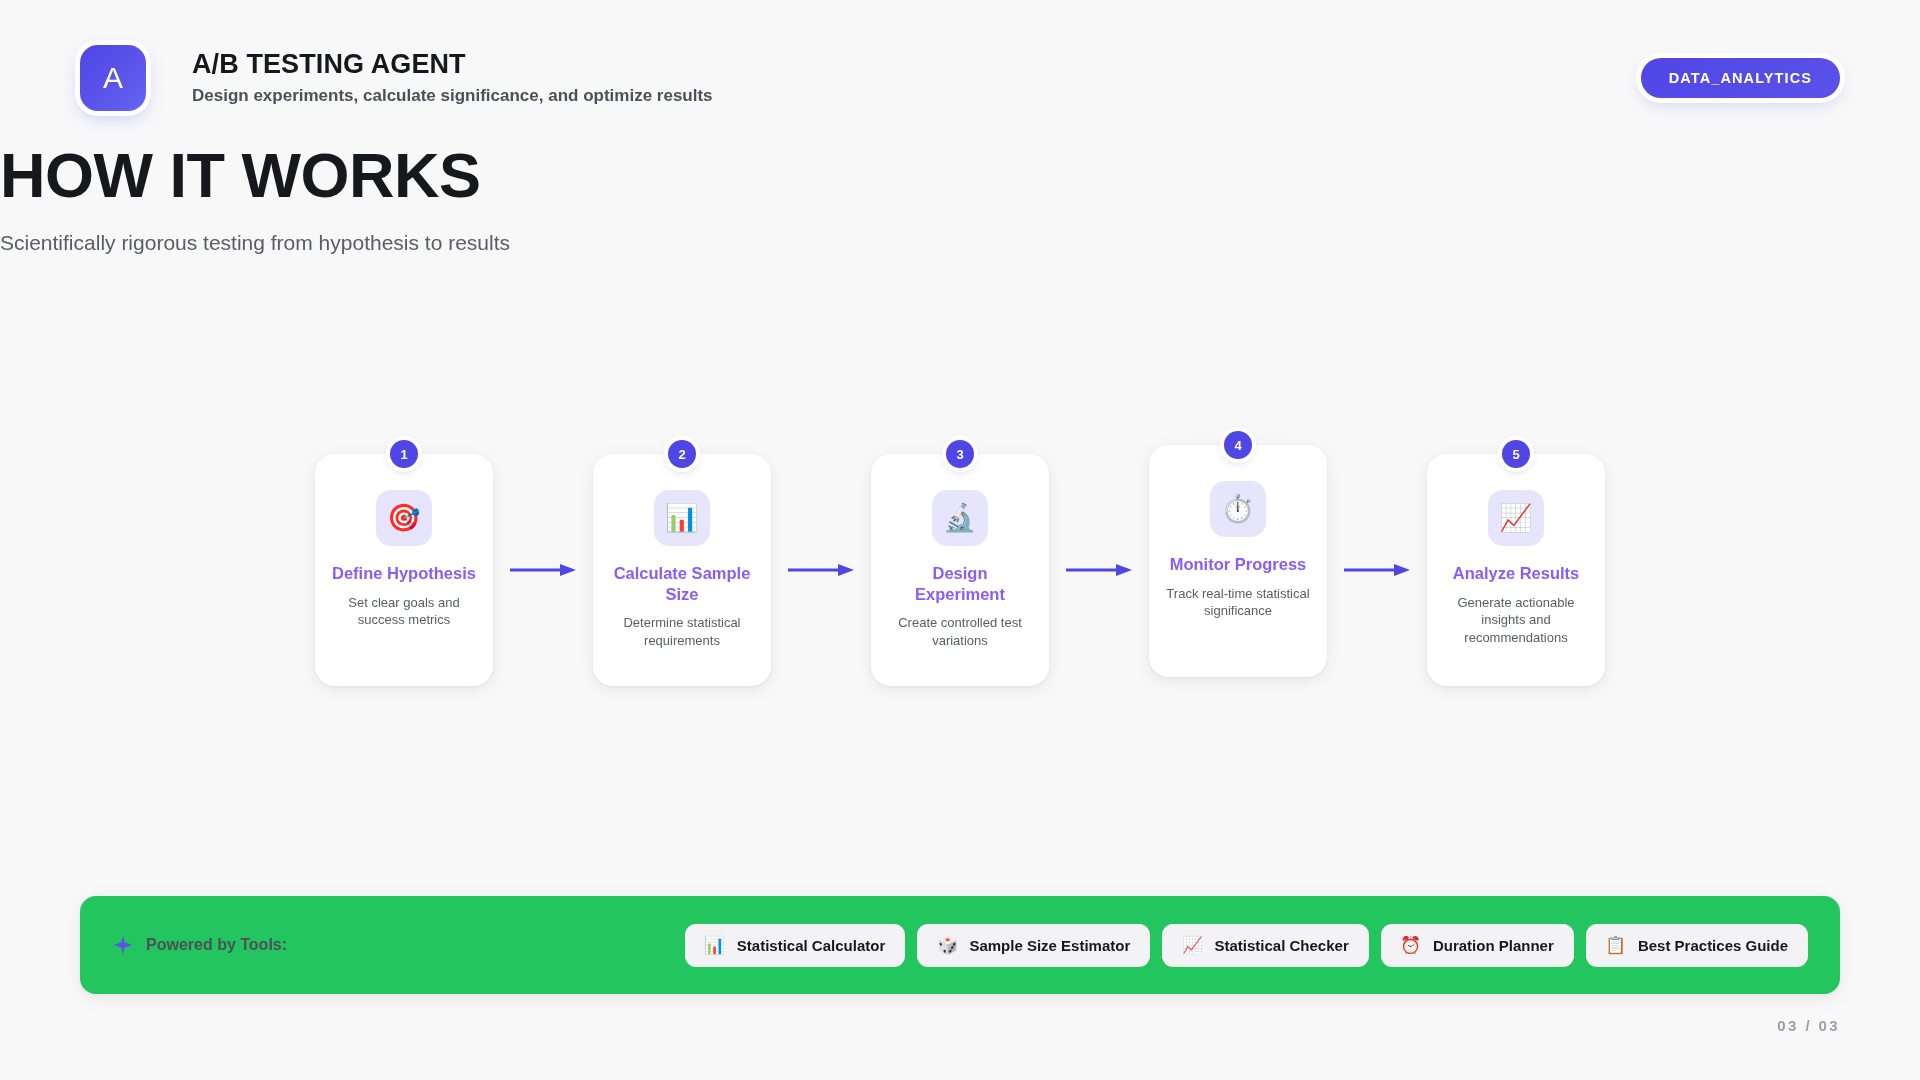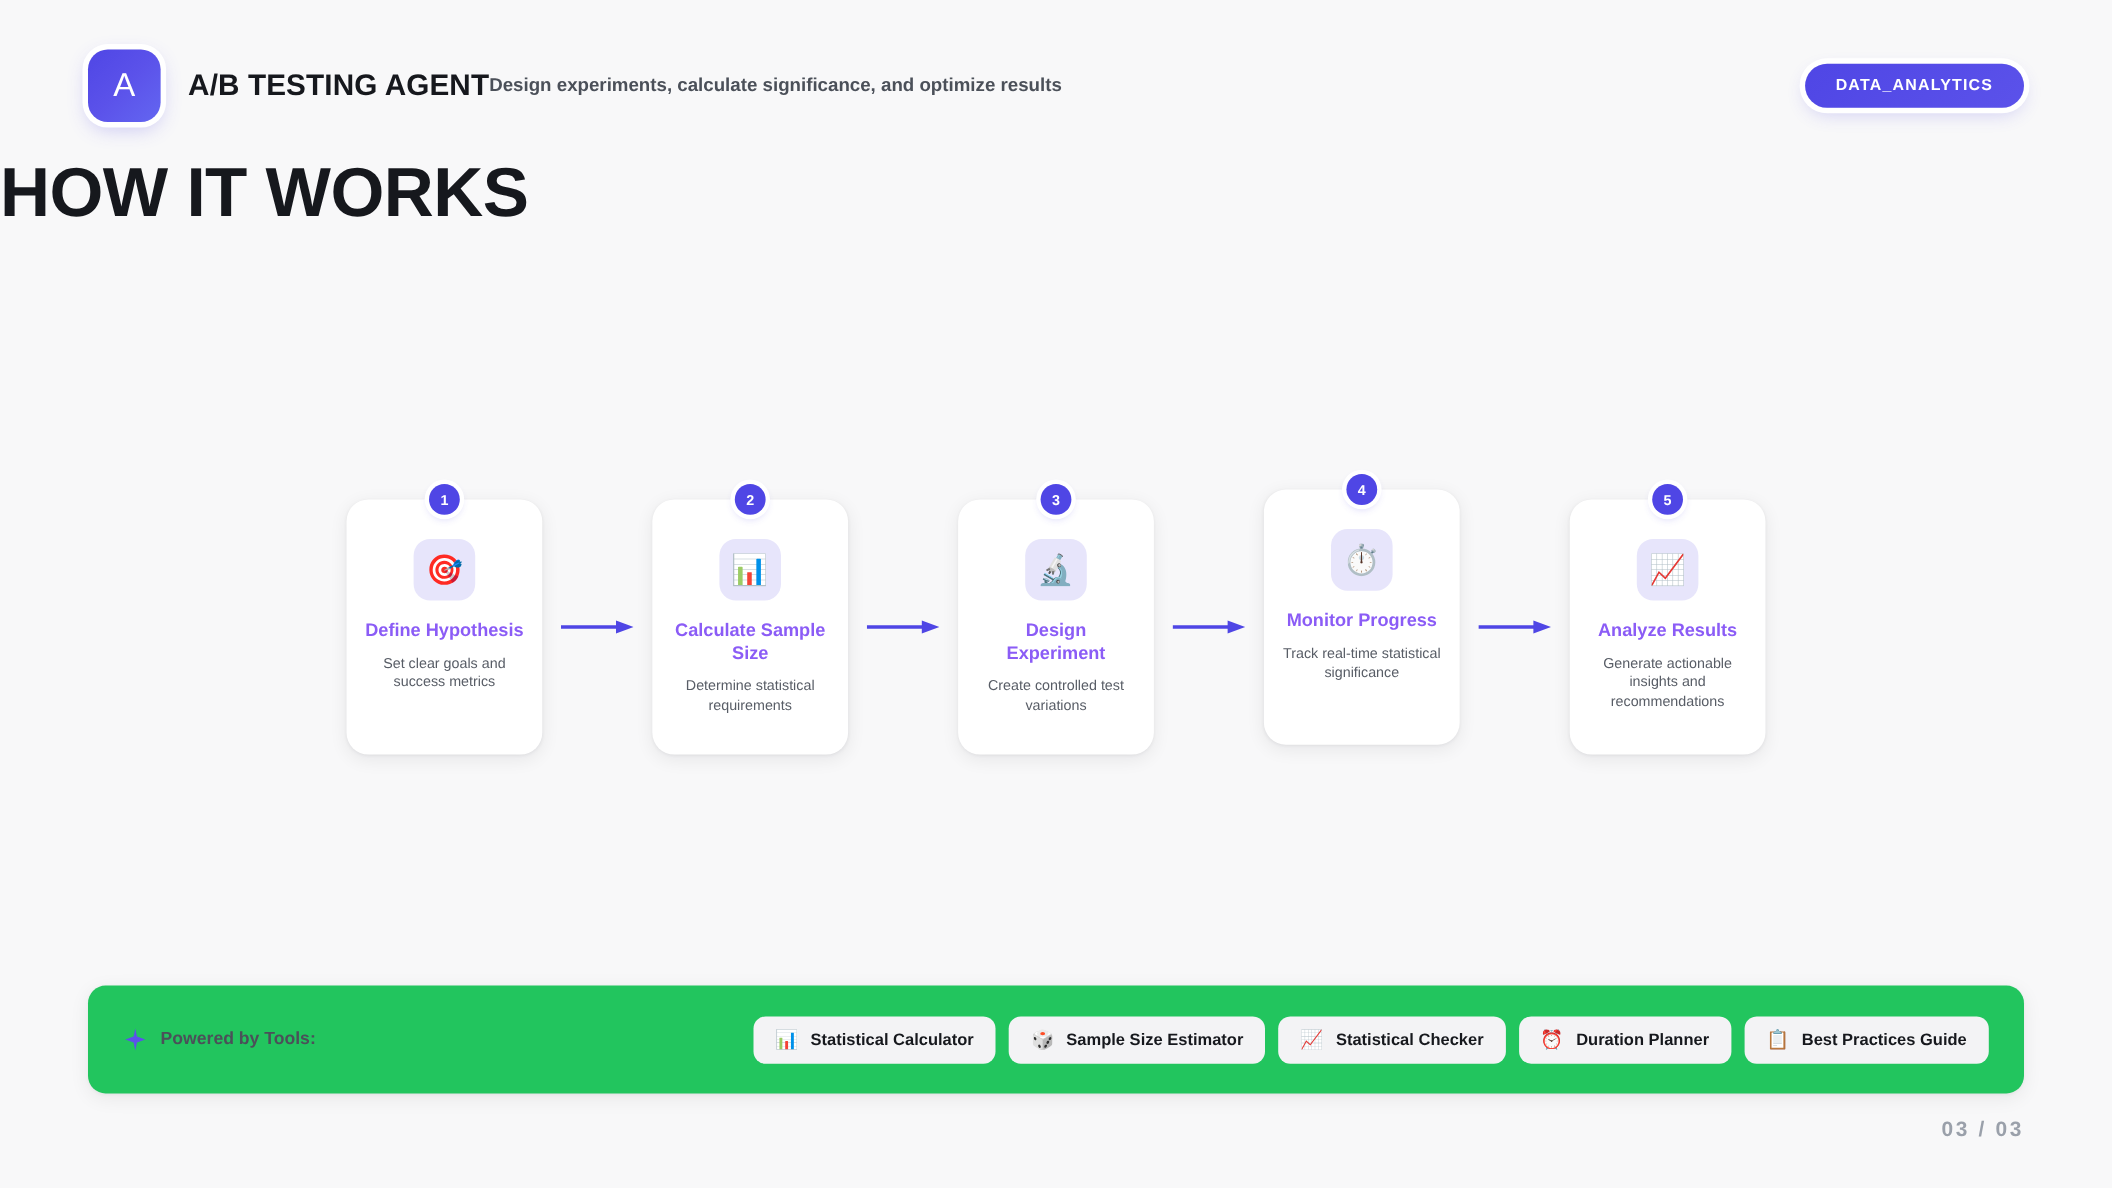--- a/index.html
+++ b/index.html
@@ -40,23 +40,23 @@
     flex: 0 0 auto;
   }
   .logo-letter {
     color: #ffffff;
     font-size: 30px;
     font-weight: 400;
     line-height: 1;
   }
 
   .header-text {
-    margin-left: 25px;
-    display: flex;
-    flex-direction: row;
+    margin-left: 46px;
+    display: flex;
+    flex-direction: column;
   }
   .app-title {
     font-size: 27px;
     font-weight: bold;
     color: #16181d;
     letter-spacing: 0.1px;
     line-height: 1.15;
   }
   .app-subtitle {
     font-size: 17px;
@@ -234,21 +234,21 @@
     font-size: 15px;
     font-weight: bold;
     color: #16181d;
   }
 
   
   .page-counter {
     position: absolute;
     right: 80px;
     top: 1017px;
-    font-size: 19px;
+    font-size: 15px;
     font-weight: bold;
     color: #9aa0aa;
     letter-spacing: 2.4px;
   }
 </style>
 </head>
 <body>
 
 <div class="header">
   <div class="logo">
@@ -256,20 +256,21 @@
   </div>
   <div class="header-text">
     <div class="app-title">A/B TESTING AGENT</div>
     <div class="app-subtitle">Design experiments, calculate significance, and optimize results</div>
   </div>
   <div class="badge">DATA_ANALYTICS</div>
 </div>
 
 <div class="title-block">
   <h1 class="main-title">HOW IT WORKS</h1>
+  <div class="main-subtitle">Scientifically rigorous testing from hypothesis to results</div>
 </div>
 
 <div class="steps">
 
   <div class="step">
     <div class="step-badge">1</div>
     <div class="step-icon">🎯</div>
     <div class="step-title">Define Hypothesis</div>
     <div class="step-desc">Set clear goals and success metrics</div>
   </div>

